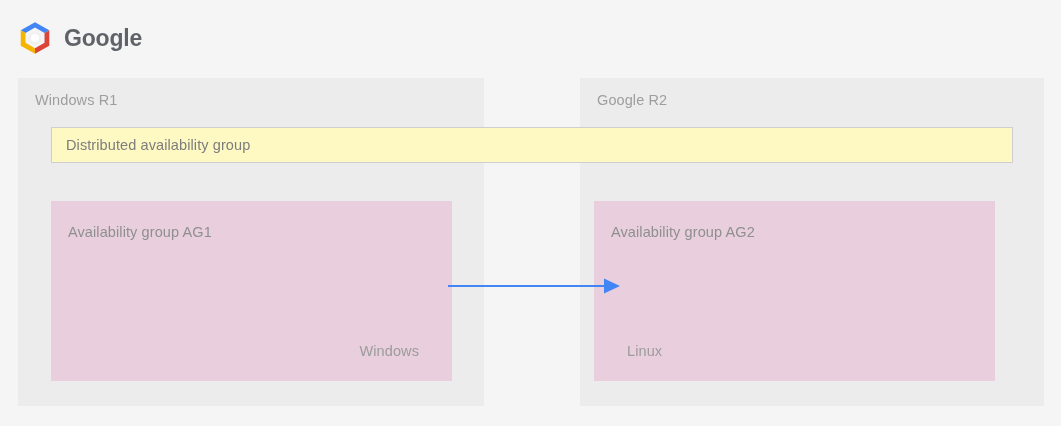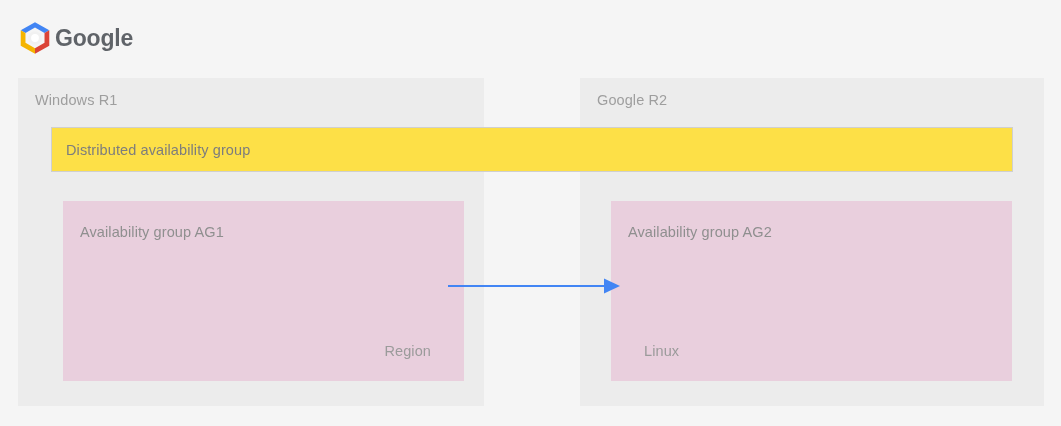--- a/index.html
+++ b/index.html
@@ -32,21 +32,21 @@
     align-items: center;
     height: 44px;
   }
   .brand-logo {
     width: 34px;
     height: 34px;
     display: block;
     flex: 0 0 auto;
   }
   .brand-text {
-    margin-left: 3px;
+    margin-left: 12px;
     font-size: 23px;
     letter-spacing: -0.2px;
     color: #5f6368;
     white-space: nowrap;
     display: flex;
     align-items: baseline;
   }
   .brand-word-google {
     font-weight: bold;
     color: #5f6368;
@@ -85,22 +85,22 @@
   }
   .region-r1 .region-label { left: 17px; }
   .region-r2 .region-label { left: 17px; }
 
   
   .dag-band {
     position: absolute;
     left: 33px;
     top: 49px;
     width: 962px;
-    height: 45px;
-    background: #fde047;
+    height: 36px;
+    background: #fef9c3;
     border: 1px solid #cfcfcf;
     box-sizing: border-box;
     display: flex;
     align-items: center;
     text-align: center;
   }
   .dag-band-label {
     margin-left: 14px;
     font-size: 14.5px;
     color: #7d7d7d;
@@ -109,22 +109,22 @@
   }
 
   
   .ag-box {
     position: absolute;
     top: 123px;
     height: 180px;
     background: #e9cfdd;
     box-sizing: border-box;
   }
-  .ag-box-1 { left: 45px;  width: 401px; }
-  .ag-box-2 { left: 593px; width: 401px; }
+  .ag-box-1 { left: 33px;  width: 401px; }
+  .ag-box-2 { left: 576px; width: 401px; }
 
   .ag-title {
     position: absolute;
     top: 23px;
     left: 17px;
     font-size: 14.5px;
     color: #8f8f8f;
     letter-spacing: 0.1px;
     white-space: nowrap;
   }
@@ -181,21 +181,21 @@
     <div class="region region-r2">
       <div class="region-label">Google R2</div>
     </div>
 
     <div class="dag-band">
       <span class="dag-band-label">Distributed availability group</span>
     </div>
 
     <div class="ag-box ag-box-1">
       <div class="ag-title">Availability group AG1</div>
-      <div class="ag-os">Region</div>
+      <div class="ag-os">Windows</div>
     </div>
 
     <div class="ag-box ag-box-2">
       <div class="ag-title">Availability group AG2</div>
       <div class="ag-os">Linux</div>
     </div>
 
     <svg class="arrow-svg" viewBox="0 0 172 24">
       <line x1="0" y1="12" x2="158" y2="12" stroke="#4285F4" stroke-width="2"></line>
       <path d="M156 4.5 L172 12 L156 19.5 Z" fill="#4285F4"></path>

